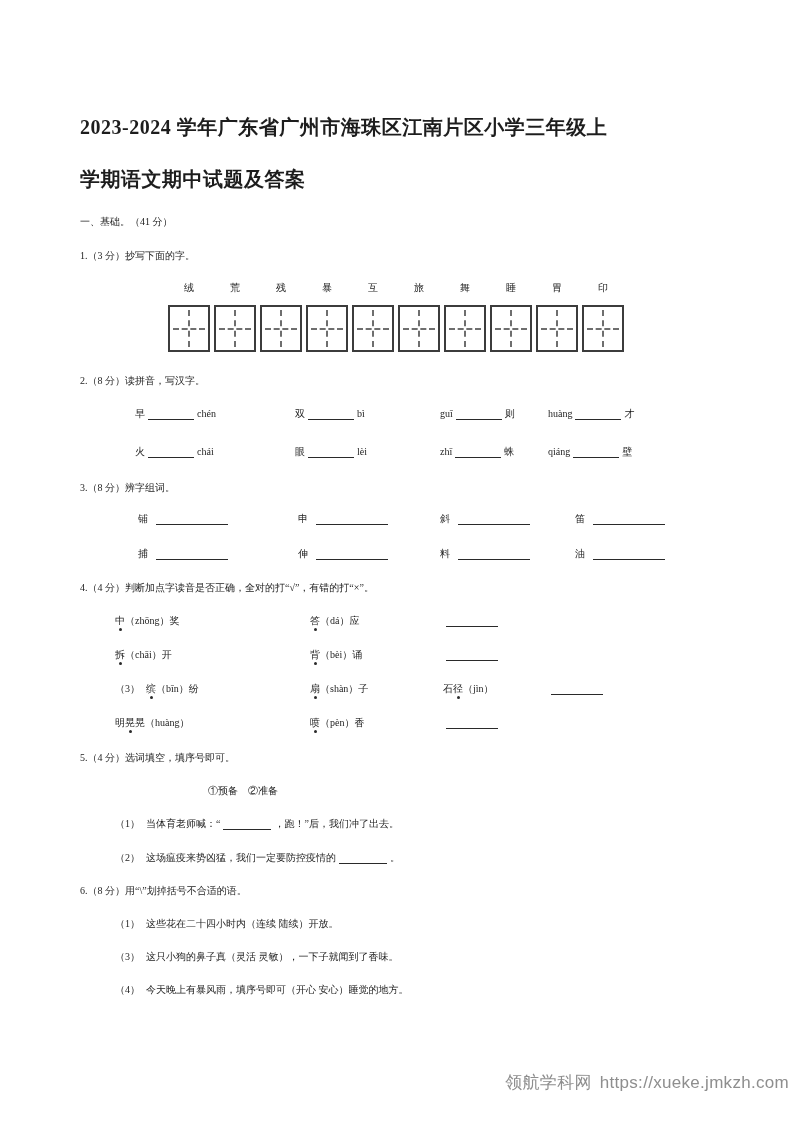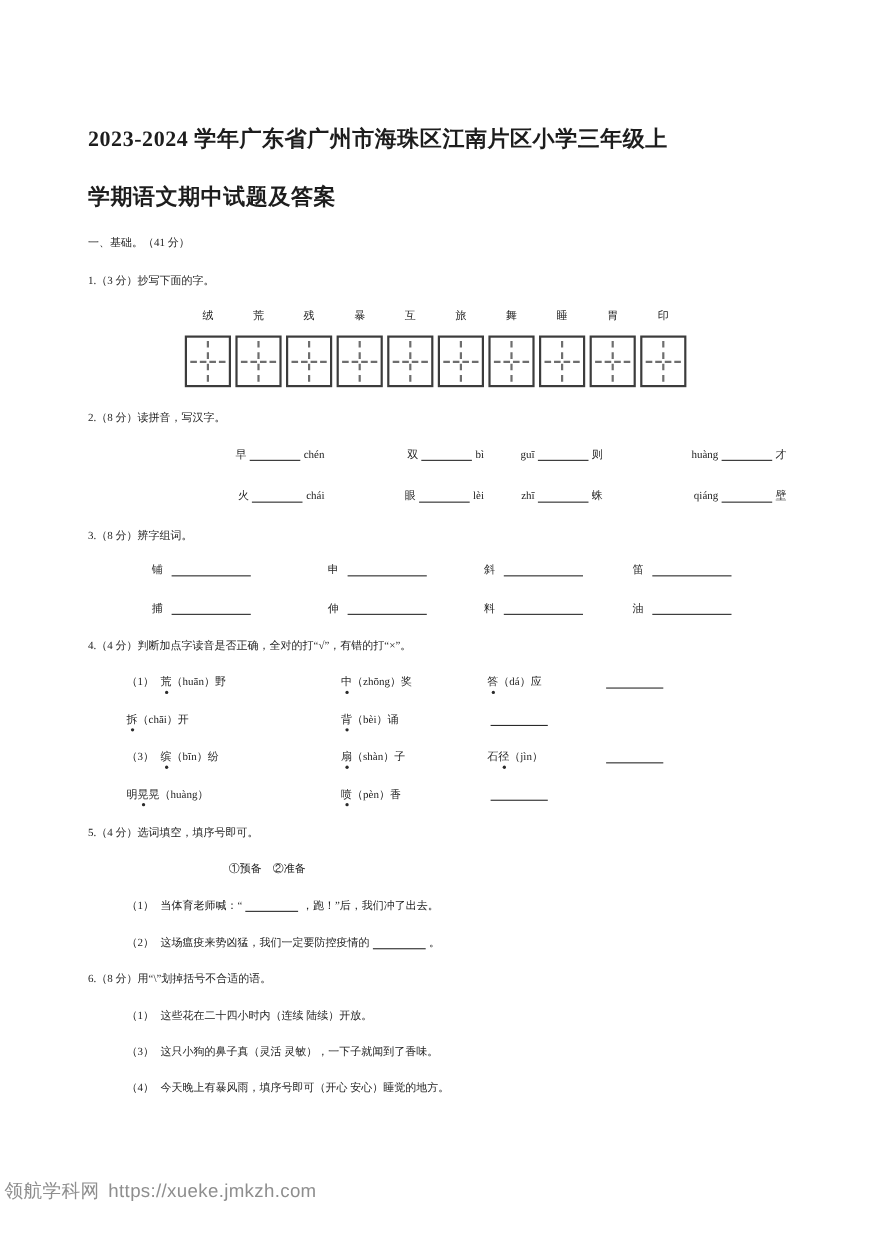--- a/index.html
+++ b/index.html
@@ -20,34 +20,34 @@
   .mt13{margin-top:13px}.mt14{margin-top:14px}.mt15{margin-top:15px}.mt17{margin-top:17px}
   .mt24{margin-top:18px}
   
   .charrow{display:flex;gap:4px;padding-left:88px;}
   .charcell{width:42px;text-align:center;}
   .boxesrow{display:flex;gap:4px;padding-left:88px;}
   .wbox{width:42px;height:47px;box-sizing:border-box;border:2px solid #3c3c3c;position:relative;background:#fff;}
   .wbox::before{content:"";position:absolute;left:50%;top:3px;bottom:3px;border-left:2px dashed #6e6e6e;transform:translateX(-50%);}
   .wbox::after{content:"";position:absolute;top:50%;left:3px;right:3px;border-top:2px dashed #6e6e6e;transform:translateY(-50%);}
   
-  .q2row{display:grid;grid-template-columns:160px 145px 108px auto;padding-left:55px;text-align:right;}
+  .q2row{display:grid;grid-template-columns:160px 145px 108px auto;padding-left:55px;}
   .q3row{display:grid;grid-template-columns:160px 142px 135px auto;padding-left:58px;}
   .q4row{display:grid;grid-template-columns:195px 133px 105px auto;padding-left:35px;}
   .indent{padding-left:35px;}
   .optline{padding-left:128px;}
   .num{margin-right:6px;}
   
   .blank{display:inline-block;height:15px;border-bottom:1px solid #2a2a2a;margin:0 3px;vertical-align:-3px;}
   .blank.b46{width:46px}.blank.b48{width:48px}.blank.b52{width:52px}.blank.b72{width:72px;margin-left:8px;}
   
   .dotted{position:relative;}
   .dotted::after{content:"";position:absolute;left:50%;bottom:-5px;width:3px;height:3px;margin-left:-1.5px;border-radius:50%;background:#2a2a2a;}
   .footer{
-    position:absolute;left:0;top:1071px;width:100%;text-align:left;
+    position:absolute;left:0;top:1071px;width:100%;text-align:right;
     font-family:"Liberation Sans","DejaVu Sans",sans-serif;
     font-size:17px;color:#8e8e8e;letter-spacing:0.3px;
   }
   .footer span{margin:0 4px;}
 </style>
 </head>
 <body>
 
 <div class="page">
 
@@ -107,21 +107,20 @@
   </div>
   <div class="ln mt14 q3row">
     <span><span>捕</span><span class="blank b72"></span></span>
     <span><span>伸</span><span class="blank b72"></span></span>
     <span><span>料</span><span class="blank b72"></span></span>
     <span><span>油</span><span class="blank b72"></span></span>
   </div>
 
   <div class="ln mt13">4.（4 分）判断加点字读音是否正确，全对的打“√”，有错的打“×”。</div>
   <div class="ln mt12 q4row">
-    <span><span class="num">（1）</span><span></span><span class="dotted">荒</span><span>（huān）野</span></span>
     <span><span></span><span class="dotted">中</span><span>（zhōng）奖</span></span>
     <span><span></span><span class="dotted">答</span><span>（dá）应</span></span>
     <span><span class="blank b52"></span></span>
   </div>
   <div class="ln mt13 q4row">
     <span><span></span><span class="dotted">拆</span><span>（chāi）开</span></span>
     <span><span></span><span class="dotted">背</span><span>（bèi）诵</span></span>
     <span><span class="blank b52"></span></span>
   </div>
   <div class="ln mt13 q4row">

